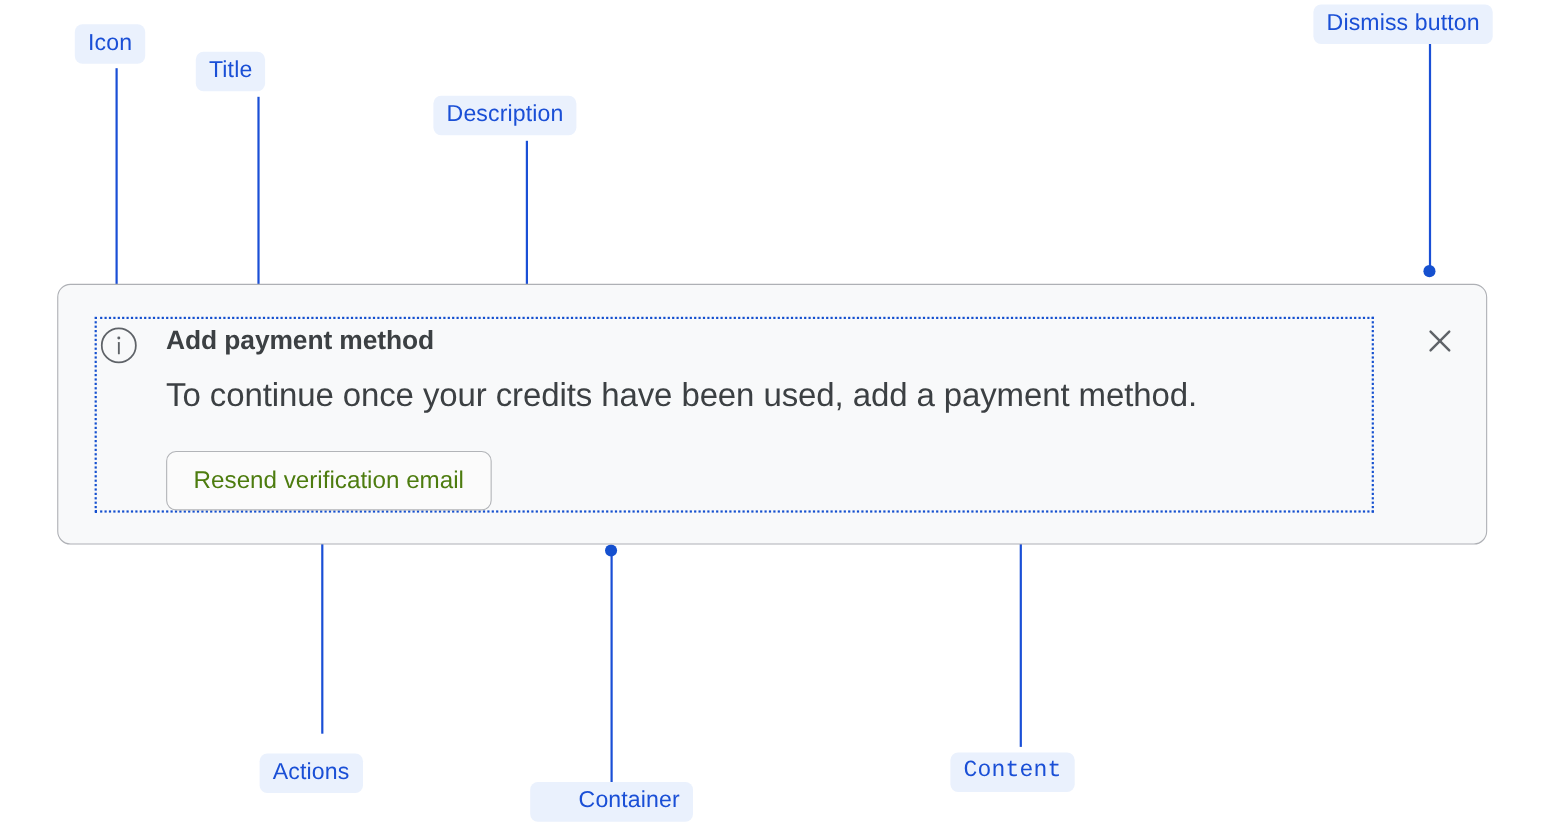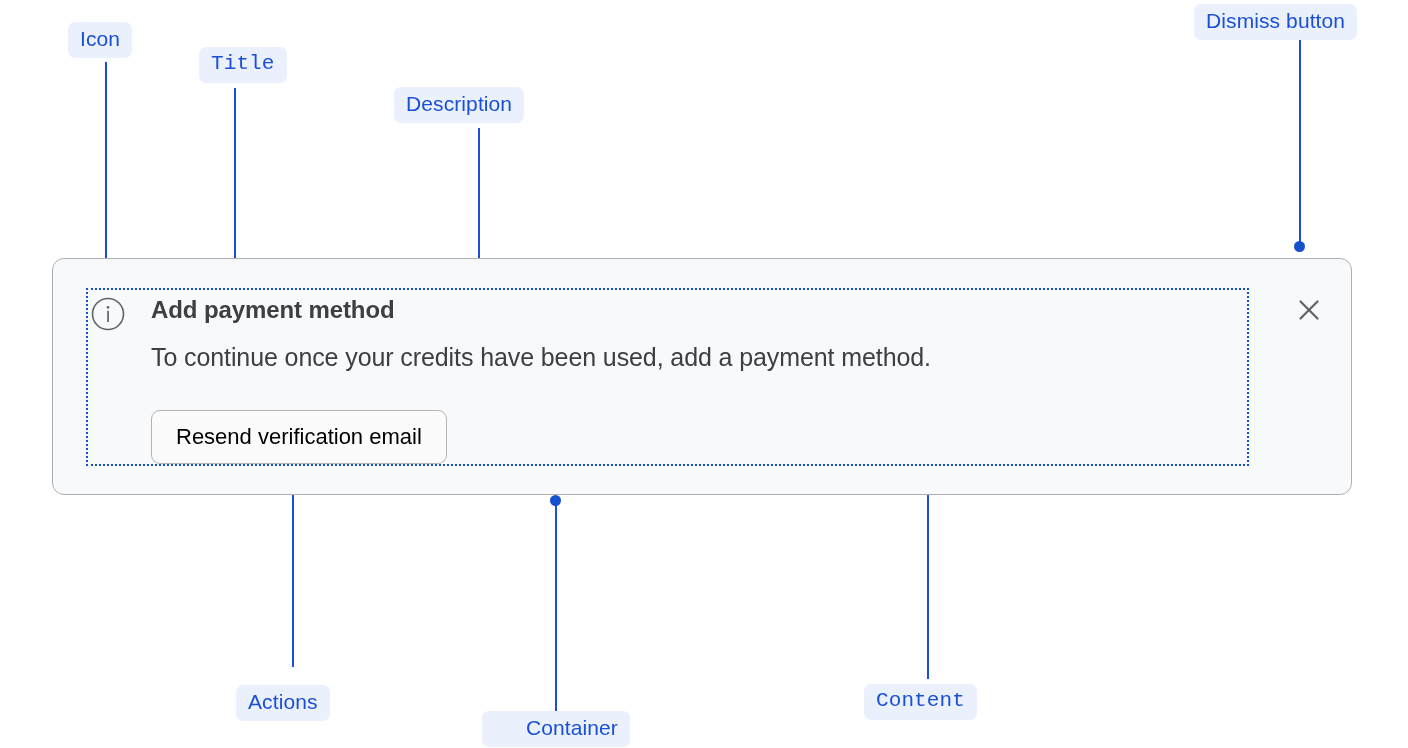--- a/index.html
+++ b/index.html
@@ -85,21 +85,21 @@
     font-weight: bold;
     color: #3c4043;
     letter-spacing: -0.1px;
     white-space: nowrap;
   }
 
   .alert-description {
     position: absolute;
     left: 63px;
     top: 53px;
-    font-size: 25px;
+    font-size: 30px;
     font-weight: 400;
     color: #3c4043;
     letter-spacing: -0.1px;
     white-space: nowrap;
   }
 
   .alert-actions {
     position: absolute;
     left: 63px;
     top: 120px;
@@ -109,21 +109,21 @@
     display: inline-block;
     box-sizing: border-box;
     height: 54px;
     padding: 0 24px;
     line-height: 52px;
     background: #fbfbfb;
     border: 1px solid #b2b4b8;
     border-radius: 9px;
     font-family: "Liberation Sans", sans-serif;
     font-size: 22px;
-    color: #000000;
+    color: #4d7c0f;
     cursor: pointer;
     white-space: nowrap;
   }
 
   .dismiss-button {
     position: absolute;
     right: 24px;
     top: 33px;
     width: 36px;
     height: 36px;
@@ -150,21 +150,21 @@
 
 <div class="leader-dot" style="left:100px;  top:266px;"></div>
 <div class="leader-dot" style="left:229px;  top:282px;"></div>
 <div class="leader-dot" style="left:473px;  top:326px;"></div>
 <div class="leader-dot" style="left:1294px; top:241px;"></div>
 <div class="leader-dot" style="left:287px;  top:452px;"></div>
 <div class="leader-dot" style="left:550px;  top:495px;"></div>
 <div class="leader-dot" style="left:922px;  top:460px;"></div>
 
 <div class="anno-label" style="left:68px;   top:22px;">Icon</div>
-<div class="anno-label" style="left:199px;  top:47px;font-family:Liberation Mono, monospace;">Title</div>
+<div class="anno-label" style="left:178px;  top:47px;">Title</div>
 <div class="anno-label" style="left:394px;  top:87px;">Description</div>
 <div class="anno-label" style="left:1194px; top:4px;text-align:center;">Dismiss button</div>
 <div class="anno-label" style="left:236px;  top:685px;">Actions</div>
 <div class="anno-label" style="left:482px;  top:711px;padding-left:44px;">Container</div>
 <div class="anno-label" style="left:864px;  top:684px;font-family:Liberation Mono, monospace;">Content</div>
 
 <div class="alert-container">
 
   <div class="alert-content">
 

